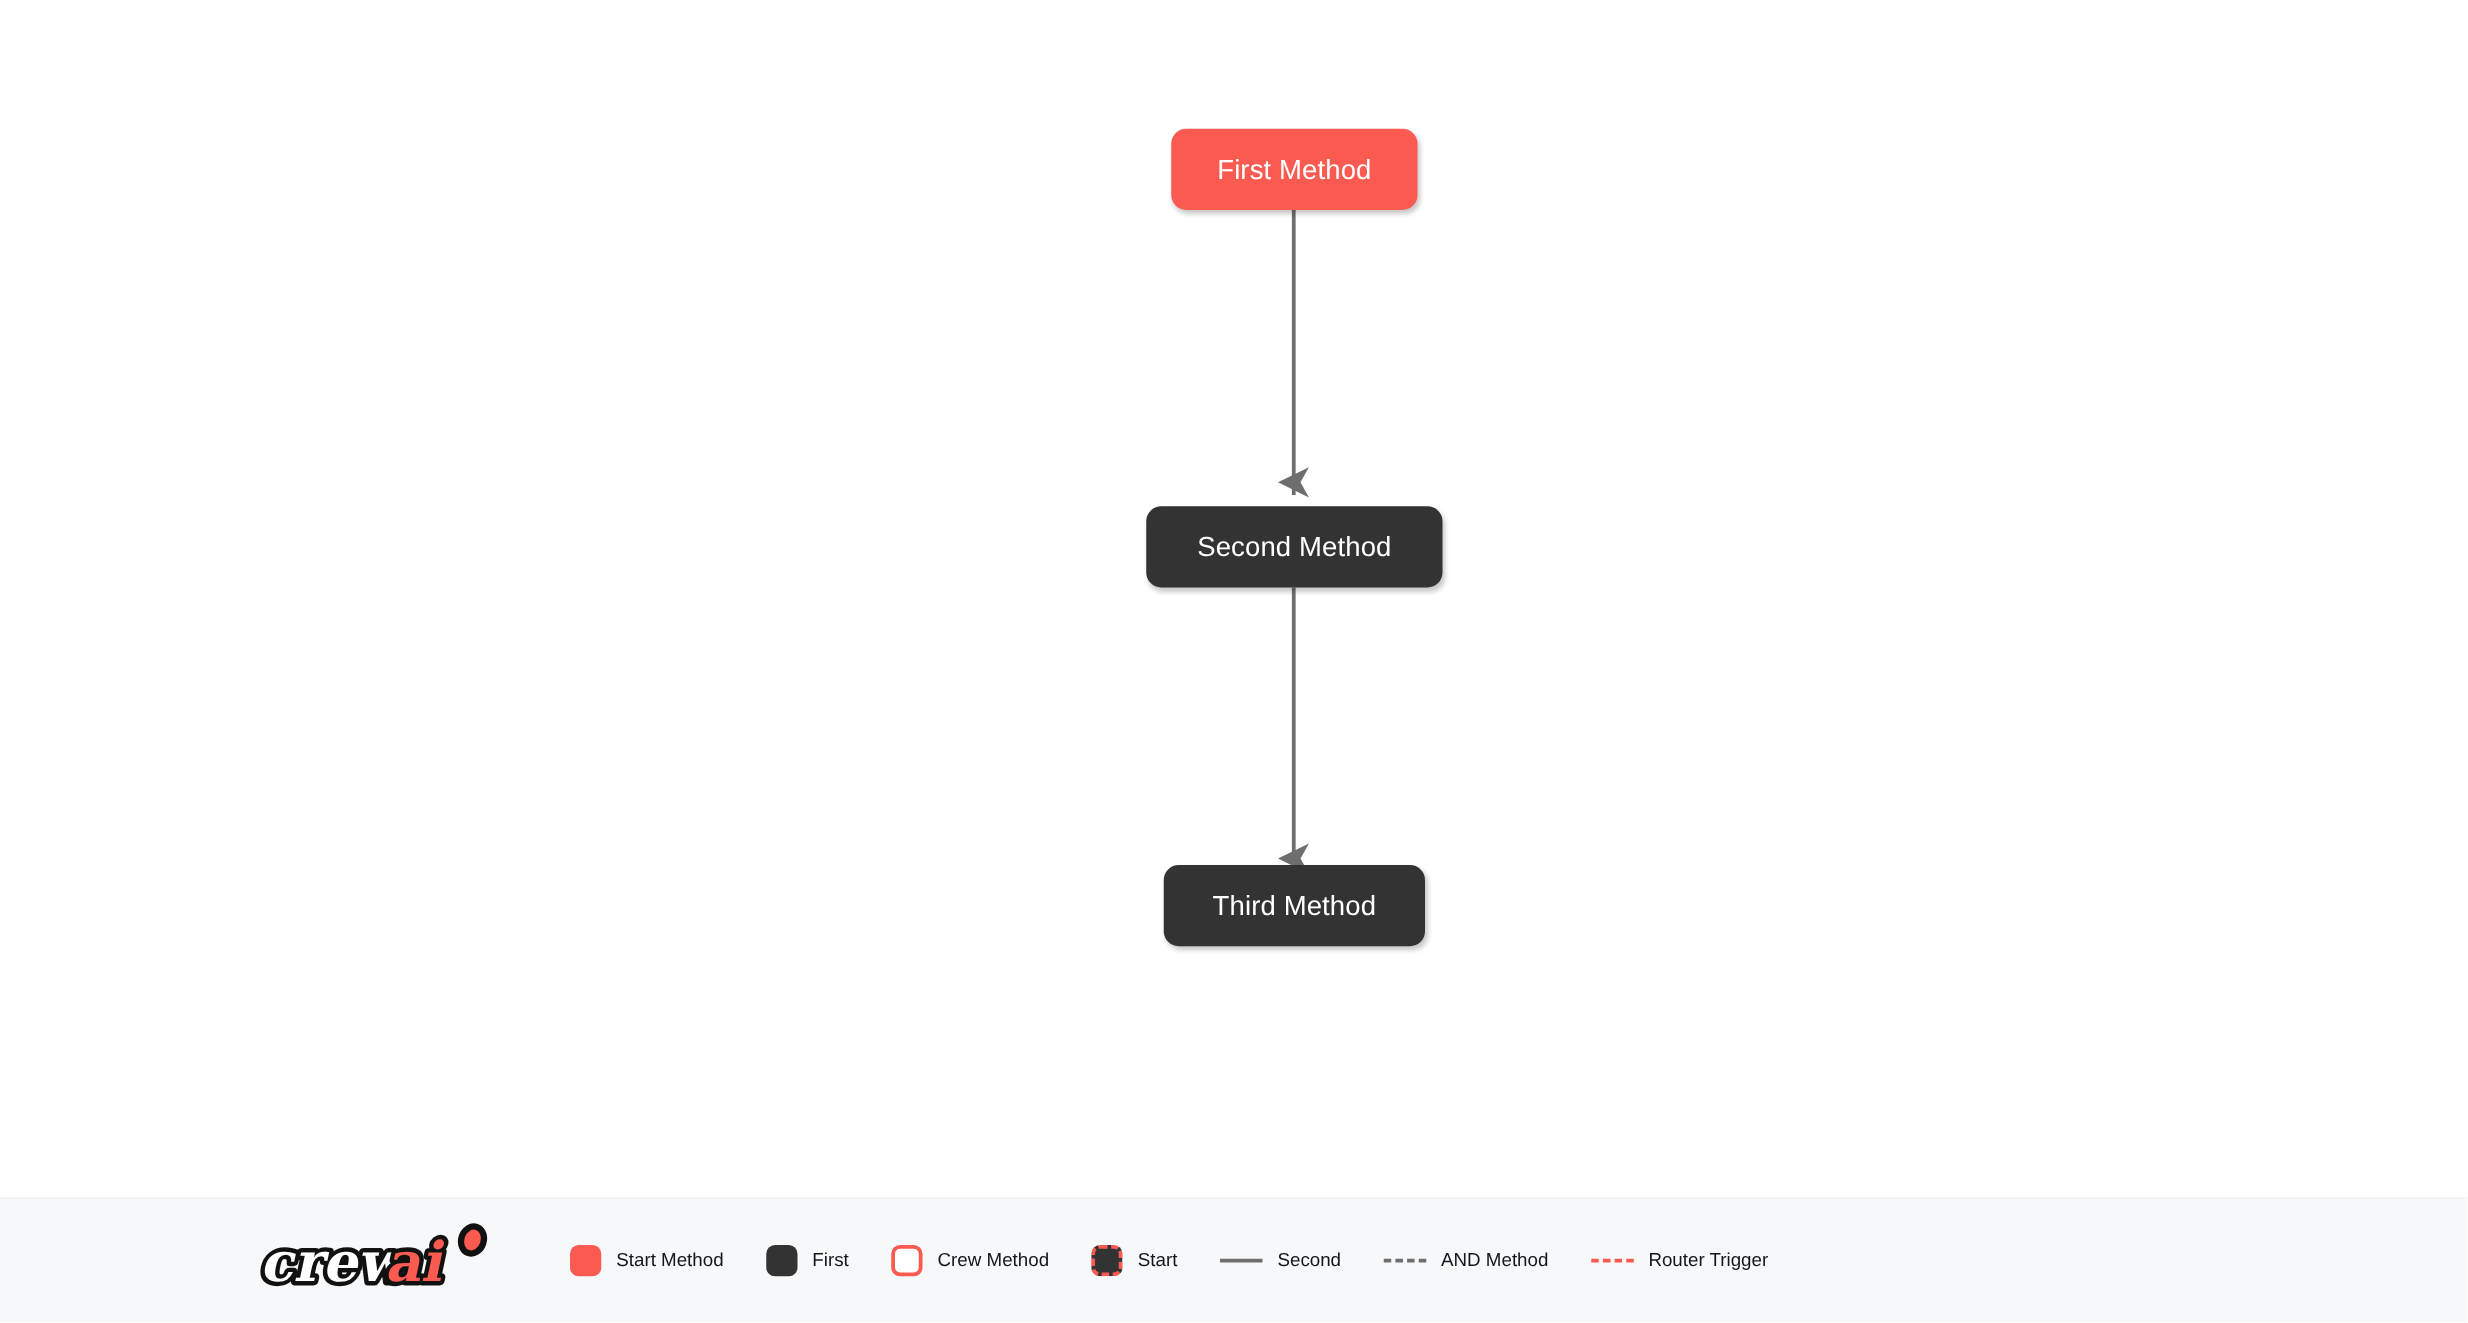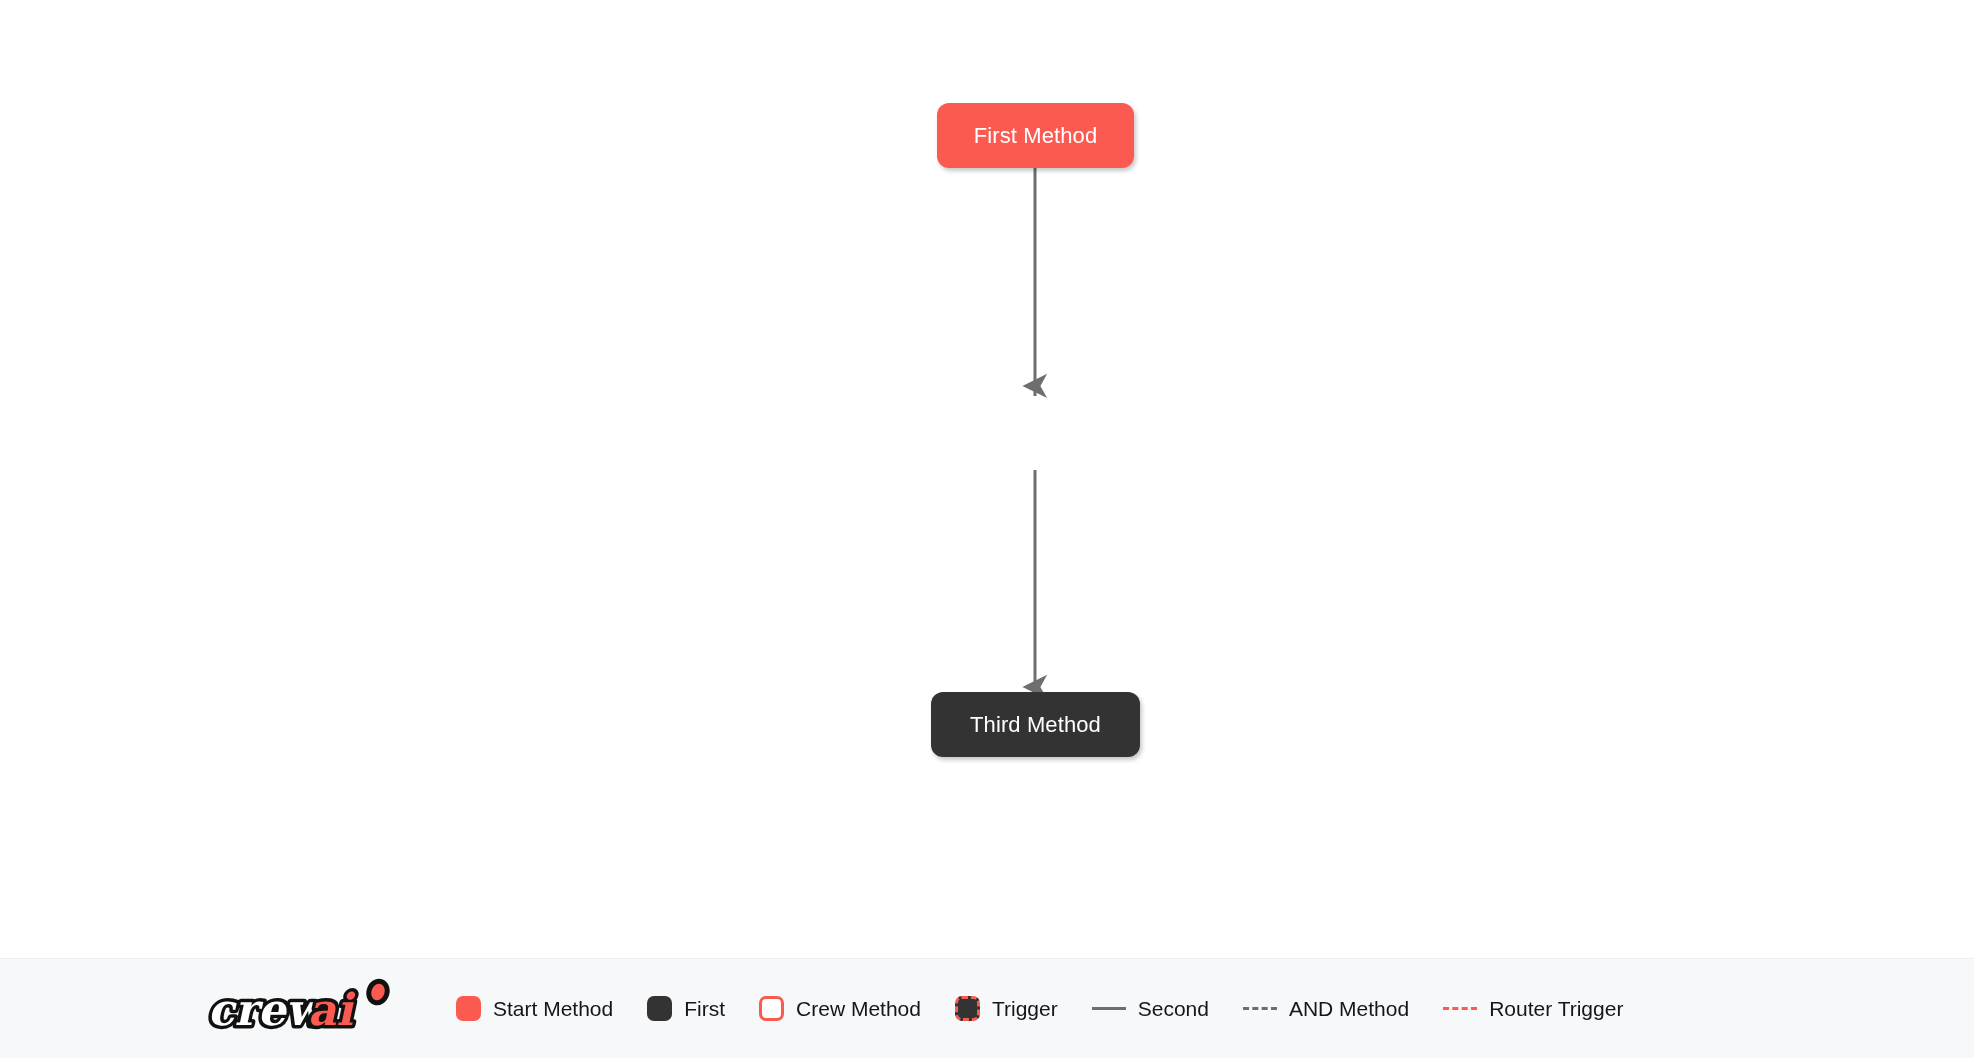--- a/index.html
+++ b/index.html
@@ -94,21 +94,21 @@
   }
 
   .legend-item {
     display: flex;
     align-items: center;
     margin-right: 34px;
     white-space: nowrap;
   }
 
   .legend-label {
-    font-size: 21px;
+    font-size: 15px;
     color: #14161A;
     line-height: 1;
   }
 
   .swatch {
     width: 25px;
     height: 25px;
     border-radius: 7px;
     margin-right: 12px;
     box-sizing: border-box;
@@ -151,20 +151,23 @@
 
       <g>
         <line x1="991" y1="470" x2="991" y2="697" stroke="#6E6E6E" stroke-width="3" marker-end="url(#arrowhead-gray)"></line>
       </g>
     </svg>
 
     <div class="flow-node node-start" style="left:893px; top:103px; width:197px; height:65px;">
       <span>First Method</span>
     </div>
 
+    <div class="flow-node node-method" style="left:873px; top:405px; width:237px; height:65px;">
+      <span>Second Method</span>
+    </div>
 
     <div class="flow-node node-method" style="left:887px; top:692px; width:209px; height:65px;">
       <span>Third Method</span>
     </div>
 
   </div>
 
   <div id="legend-bar">
     <div id="legend-inner">
 
@@ -186,21 +189,21 @@
         <span class="legend-label">First</span>
       </div>
 
       <div class="legend-item">
         <span class="swatch sw-crew"></span>
         <span class="legend-label">Crew Method</span>
       </div>
 
       <div class="legend-item">
         <span class="swatch sw-router"></span>
-        <span class="legend-label">Trigger</span>
+        <span class="legend-label">Start</span>
       </div>
 
       <div class="legend-item">
         <span class="line-swatch ln-trigger"></span>
         <span class="legend-label">Second</span>
       </div>
 
       <div class="legend-item">
         <span class="line-swatch ln-and-trigger"></span>
         <span class="legend-label">AND Method</span>

